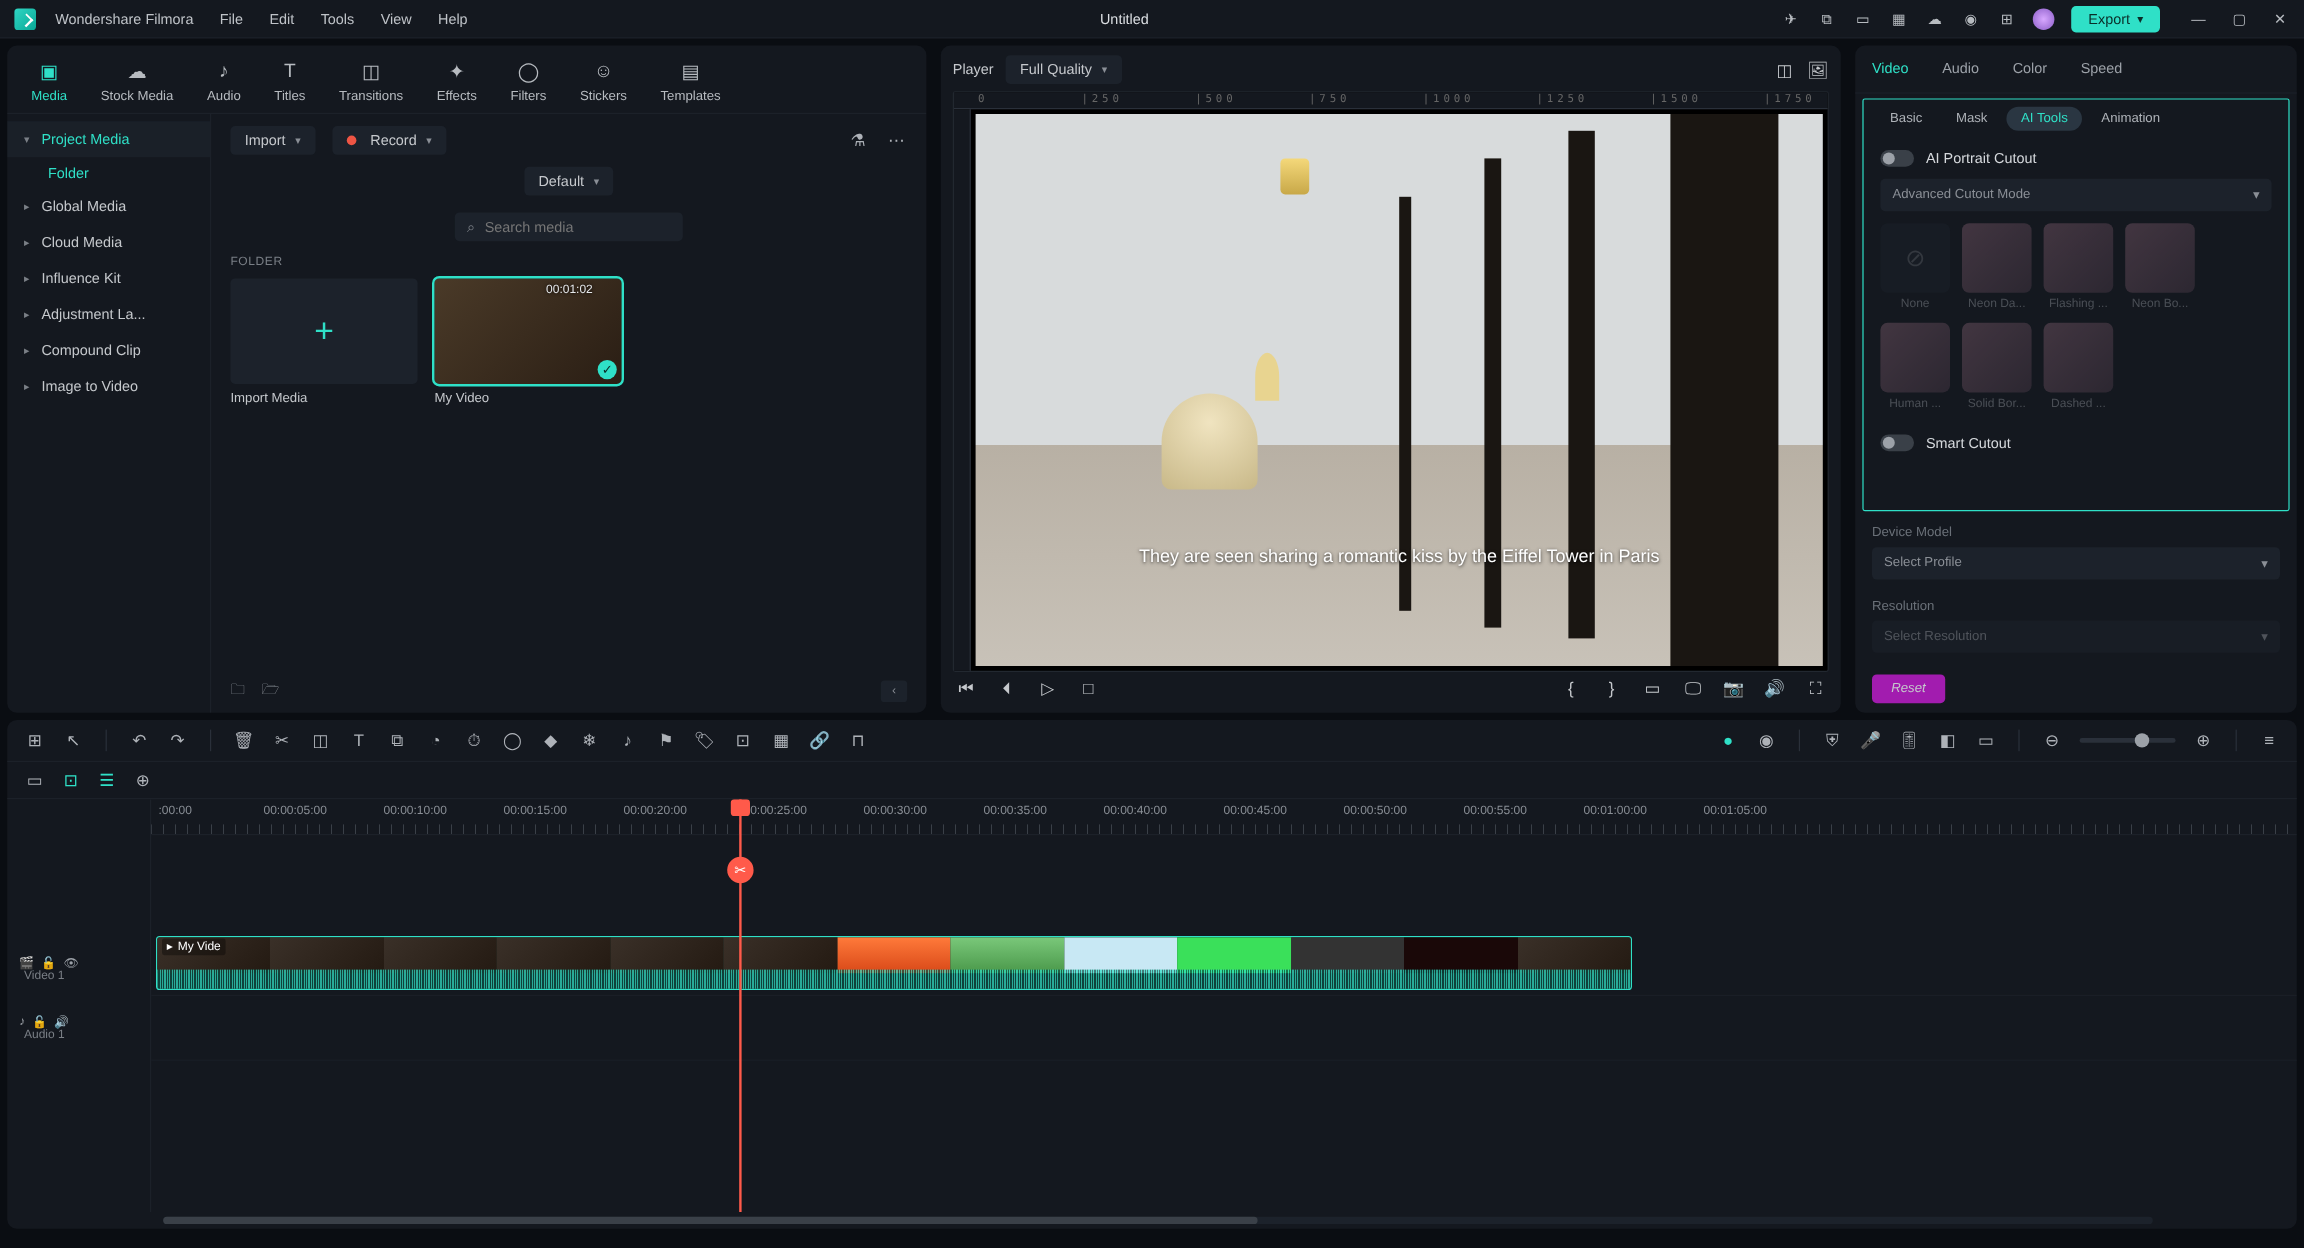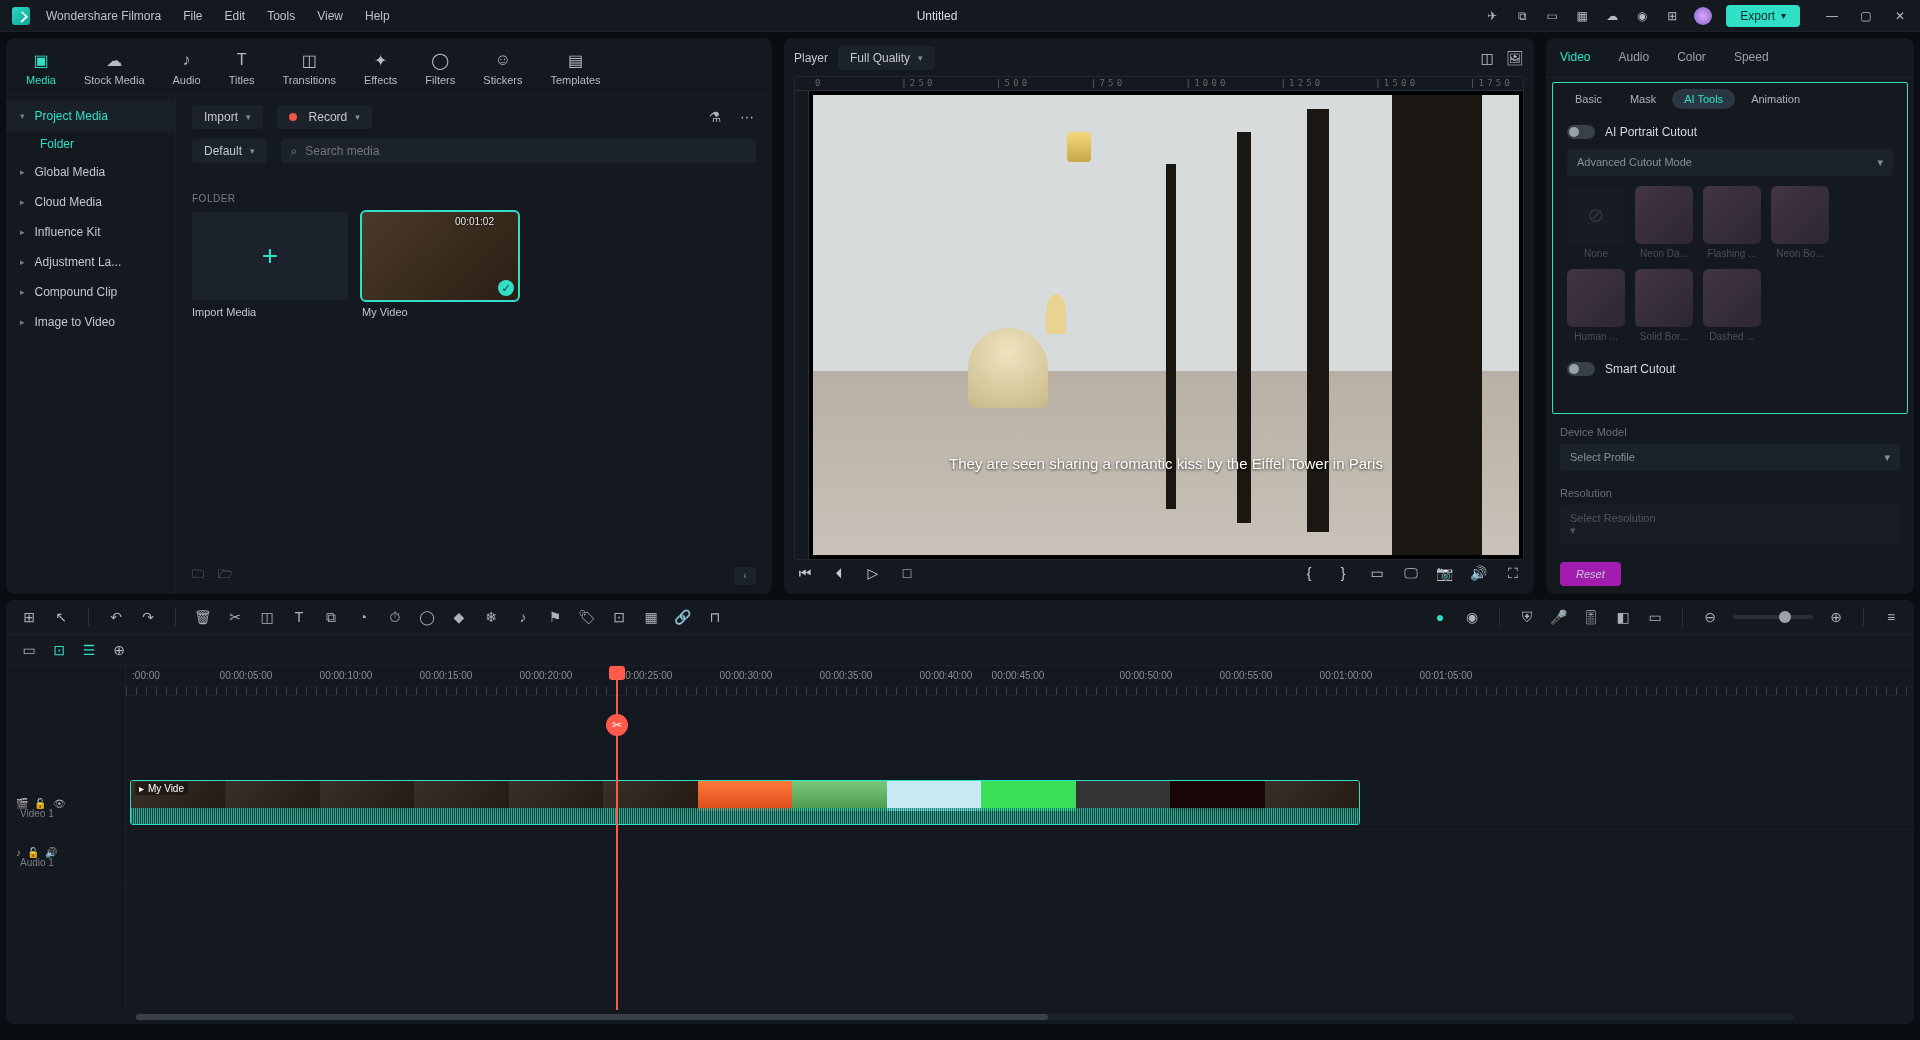--- a/index.html
+++ b/index.html
@@ -29,21 +29,21 @@
 .side-row { display:flex; align-items:center; gap:10px; padding:8px 14px; font-size:12px; color:#c5c8cc; cursor:pointer;}
 .side-row.active { color:#2fe0c7; background:#1a2028;}
 .side-row .caret { font-size:9px; color:#7a7f86;}
 .side-folder { padding-left:34px; color:#2fe0c7; font-size:12px; padding-top:6px; padding-bottom:6px; cursor:pointer;}
 .media-content { flex:1; padding:10px 16px; position:relative;}
 .mc-top { display:flex; align-items:center; gap:14px; margin-bottom:10px;}
 .dropdown { background:#1c222b; padding:5px 12px; border-radius:4px; display:flex; align-items:center; gap:8px; font-size:12px; cursor:pointer;}
 .dropdown .caret{font-size:9px;color:#8a8f96;}
 .rec-dot { width:8px;height:8px;border-radius:50%;background:#e54;display:inline-block;margin-right:4px;}
 .mc-top .spacer{flex:1;}
-.mc-search-row { display:flex; align-items:center; gap:14px; margin-bottom:30px;}
+.mc-search-row { display:flex; align-items:center; gap:14px; margin-bottom:12px;flex-direction:column;}
 .search-box { flex:1; display:flex; align-items:center; gap:8px; background:#1c222b; padding:5px 10px; border-radius:4px; color:#7a7f86;}
 .search-box input { background:none; border:none; outline:none; color:#c5c8cc; font-size:12px; flex:1;}
 .folder-label { font-size:10px; color:#7a7f86; letter-spacing:.5px; margin-bottom:8px;}
 .thumbs { display:flex; gap:14px;}
 .thumb { width:156px; }
 .thumb .img { height:88px; border-radius:4px; background:#1c222b; display:flex; align-items:center; justify-content:center; position:relative; cursor:pointer;}
 .thumb.import .plus { font-size:28px; color:#2fe0c7; font-weight:200;}
 .thumb .cap { font-size:11px; color:#c5c8cc; margin-top:6px;}
 .thumb.selected .img { outline:2px solid #2fe0c7;}
 .thumb .dur { position:absolute; top:4px; right:24px; font-size:10px; color:#e6e8eb; text-shadow:0 0 3px #000;}
@@ -398,21 +398,21 @@
           <span>Smart Cutout</span>
         </div>
 
     </div>
     <div class="insp-section-label dim">Device Model</div>
     <div class="insp-select">
         <span>Select Profile</span>
         <span>▾</span>
       </div>
     <div class="insp-section-label dim">Resolution</div>
-    <div class="insp-select" style="opacity:.5;flex-direction:column;">
+    <div class="insp-select" style="opacity:.5;">
         <span>Select Resolution</span>
         <span>▾</span>
       </div>
     <div class="reset-btn">Reset</div>
   </div>
 </div>
 
 <div class="timeline-panel">
   <div class="tl-toolbar">
     <span class="tl-ic">⊞</span>
@@ -485,21 +485,21 @@
         <div class="marks"></div>
       <span class="tick" style="left: 20px;">:00:00</span>
           <span class="tick" style="left: 120px;">00:00:05:00</span>
           <span class="tick" style="left: 220px;">00:00:10:00</span>
           <span class="tick" style="left: 320px;">00:00:15:00</span>
           <span class="tick" style="left: 420px;">00:00:20:00</span>
           <span class="tick" style="left: 520px;">00:00:25:00</span>
           <span class="tick" style="left: 620px;">00:00:30:00</span>
           <span class="tick" style="left: 720px;">00:00:35:00</span>
           <span class="tick" style="left: 820px;">00:00:40:00</span>
-          <span class="tick" style="left: 892px;">00:00:45:00</span>
+          <span class="tick" style="left: 920px;">00:00:45:00</span>
           <span class="tick" style="left: 1020px;">00:00:50:00</span>
           <span class="tick" style="left: 1120px;">00:00:55:00</span>
           <span class="tick" style="left: 1220px;">00:01:00:00</span>
           <span class="tick" style="left: 1320px;">00:01:05:00</span>
         </div>
       <div class="playhead">
           <div class="scis">✂</div>
         </div>
       <div style="height:80px;"></div>
       <div class="track-lane">

